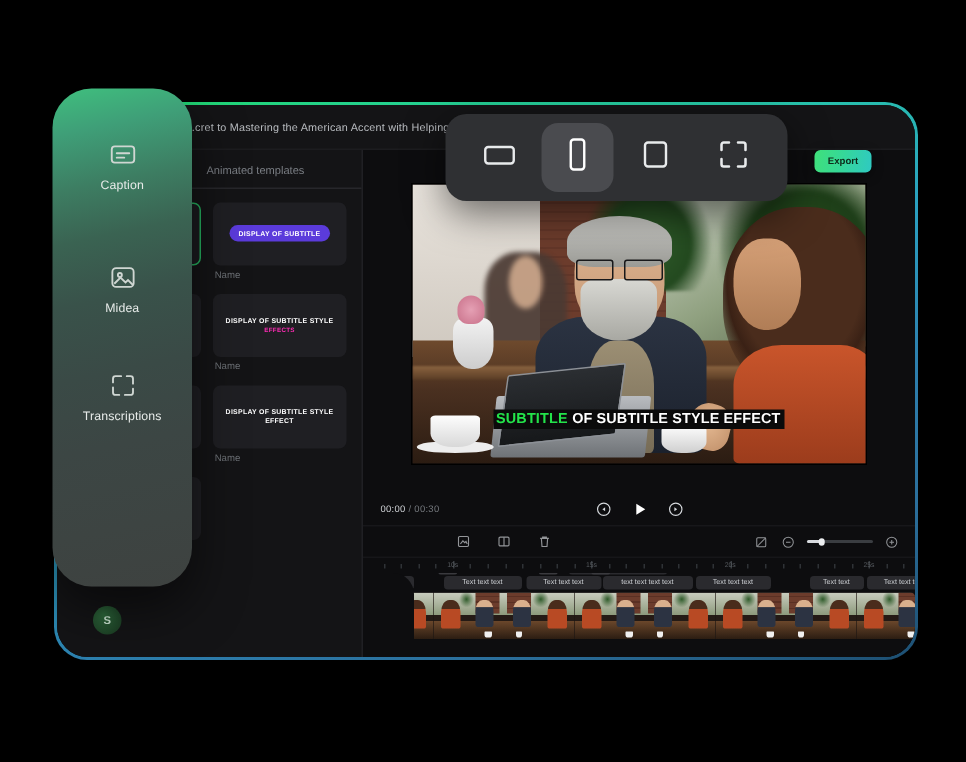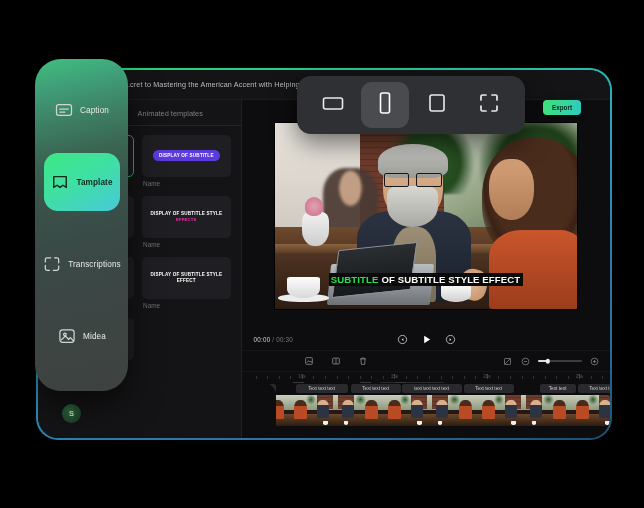--- a/index.html
+++ b/index.html
@@ -414,21 +414,21 @@
       #39524a 42%, #3a4a46 56%, #3c4644 70%, #3d4442 86%, #3e4240 100%);
     box-shadow: 0 14px 34px rgba(0,0,0,.55);
     display:flex; flex-direction:column;
     align-items:center;
     padding-top: 22px;
     z-index: 14;
     overflow:hidden;
   }
   .side-item {
     width:76px; height:58px;
-    display:flex; flex-direction:row;
+    display:flex; flex-direction:column;
     align-items:center; justify-content:center;
     gap:6px; border-radius:14px;
     margin-bottom: 14px;
   }
   .side-item.active {
     background: linear-gradient(150deg,#3ce884 0%,#3fe0a2 45%,#47c9d8 100%);
   }
   .side-icon { width:20px; height:20px; display:flex; align-items:center; justify-content:center; }
   .side-label { font-size:8.2px; color:#e7ebe9; letter-spacing:.1px; }
   .side-item.active .side-label { color:#0e2a1c; font-weight:bold; }
@@ -824,49 +824,41 @@
     <div class="side-item">
       <span class="side-icon">
         <svg width="20" height="20" viewBox="0 0 24 24" fill="none" stroke="#cfd6d2" stroke-width="1.5">
           <rect x="3" y="5.5" width="18" height="13" rx="2.5"></rect>
           <path d="M7 11h10M7 14.5h6" stroke-linecap="round"></path>
         </svg>
       </span>
       <span class="side-label">Caption</span>
     </div>
 
-    <div class="side-item active">
+
+    <div class="side-gap"></div>
+
+    <div class="side-item">
       <span class="side-icon">
-        <svg width="20" height="20" viewBox="0 0 24 24" fill="none" stroke="#0e2a1c" stroke-width="1.7" stroke-linejoin="round">
-          <path d="M4.5 5.5h15v13l-4-2.6-3.5 2.6-3.5-2.6-4 2.6z"></path>
+        <svg width="20" height="20" viewBox="0 0 24 24" fill="none" stroke="#cfd6d2" stroke-width="1.5">
+          <rect x="3.5" y="4.5" width="17" height="15" rx="3"></rect>
+          <circle cx="9.5" cy="10" r="1.6"></circle>
+          <path d="M5 17l5-5 4 4 2-2 4 4"></path>
         </svg>
       </span>
-      <span class="side-label">Tamplate</span>
+      <span class="side-label">Midea</span>
     </div>
-
-    <div class="side-gap"></div>
 
     <div class="side-item">
       <span class="side-icon">
         <svg width="20" height="20" viewBox="0 0 24 24" fill="none" stroke="#cfd6d2" stroke-width="1.5" stroke-linecap="round">
           <path d="M10.5 4.5H6a2 2 0 00-2 2v3"></path>
           <path d="M4 13.5v4a2 2 0 002 2h3"></path>
           <path d="M13.5 19.5H18a2 2 0 002-2v-3"></path>
           <path d="M20 10.5v-4a2 2 0 00-2-2h-3"></path>
         </svg>
       </span>
       <span class="side-label">Transcriptions</span>
     </div>
 
-    <div class="side-item">
-      <span class="side-icon">
-        <svg width="20" height="20" viewBox="0 0 24 24" fill="none" stroke="#cfd6d2" stroke-width="1.5">
-          <rect x="3.5" y="4.5" width="17" height="15" rx="3"></rect>
-          <circle cx="9.5" cy="10" r="1.6"></circle>
-          <path d="M5 17l5-5 4 4 2-2 4 4"></path>
-        </svg>
-      </span>
-      <span class="side-label">Midea</span>
-    </div>
-
   </div>
 
 </div>
 
 </body></html>

